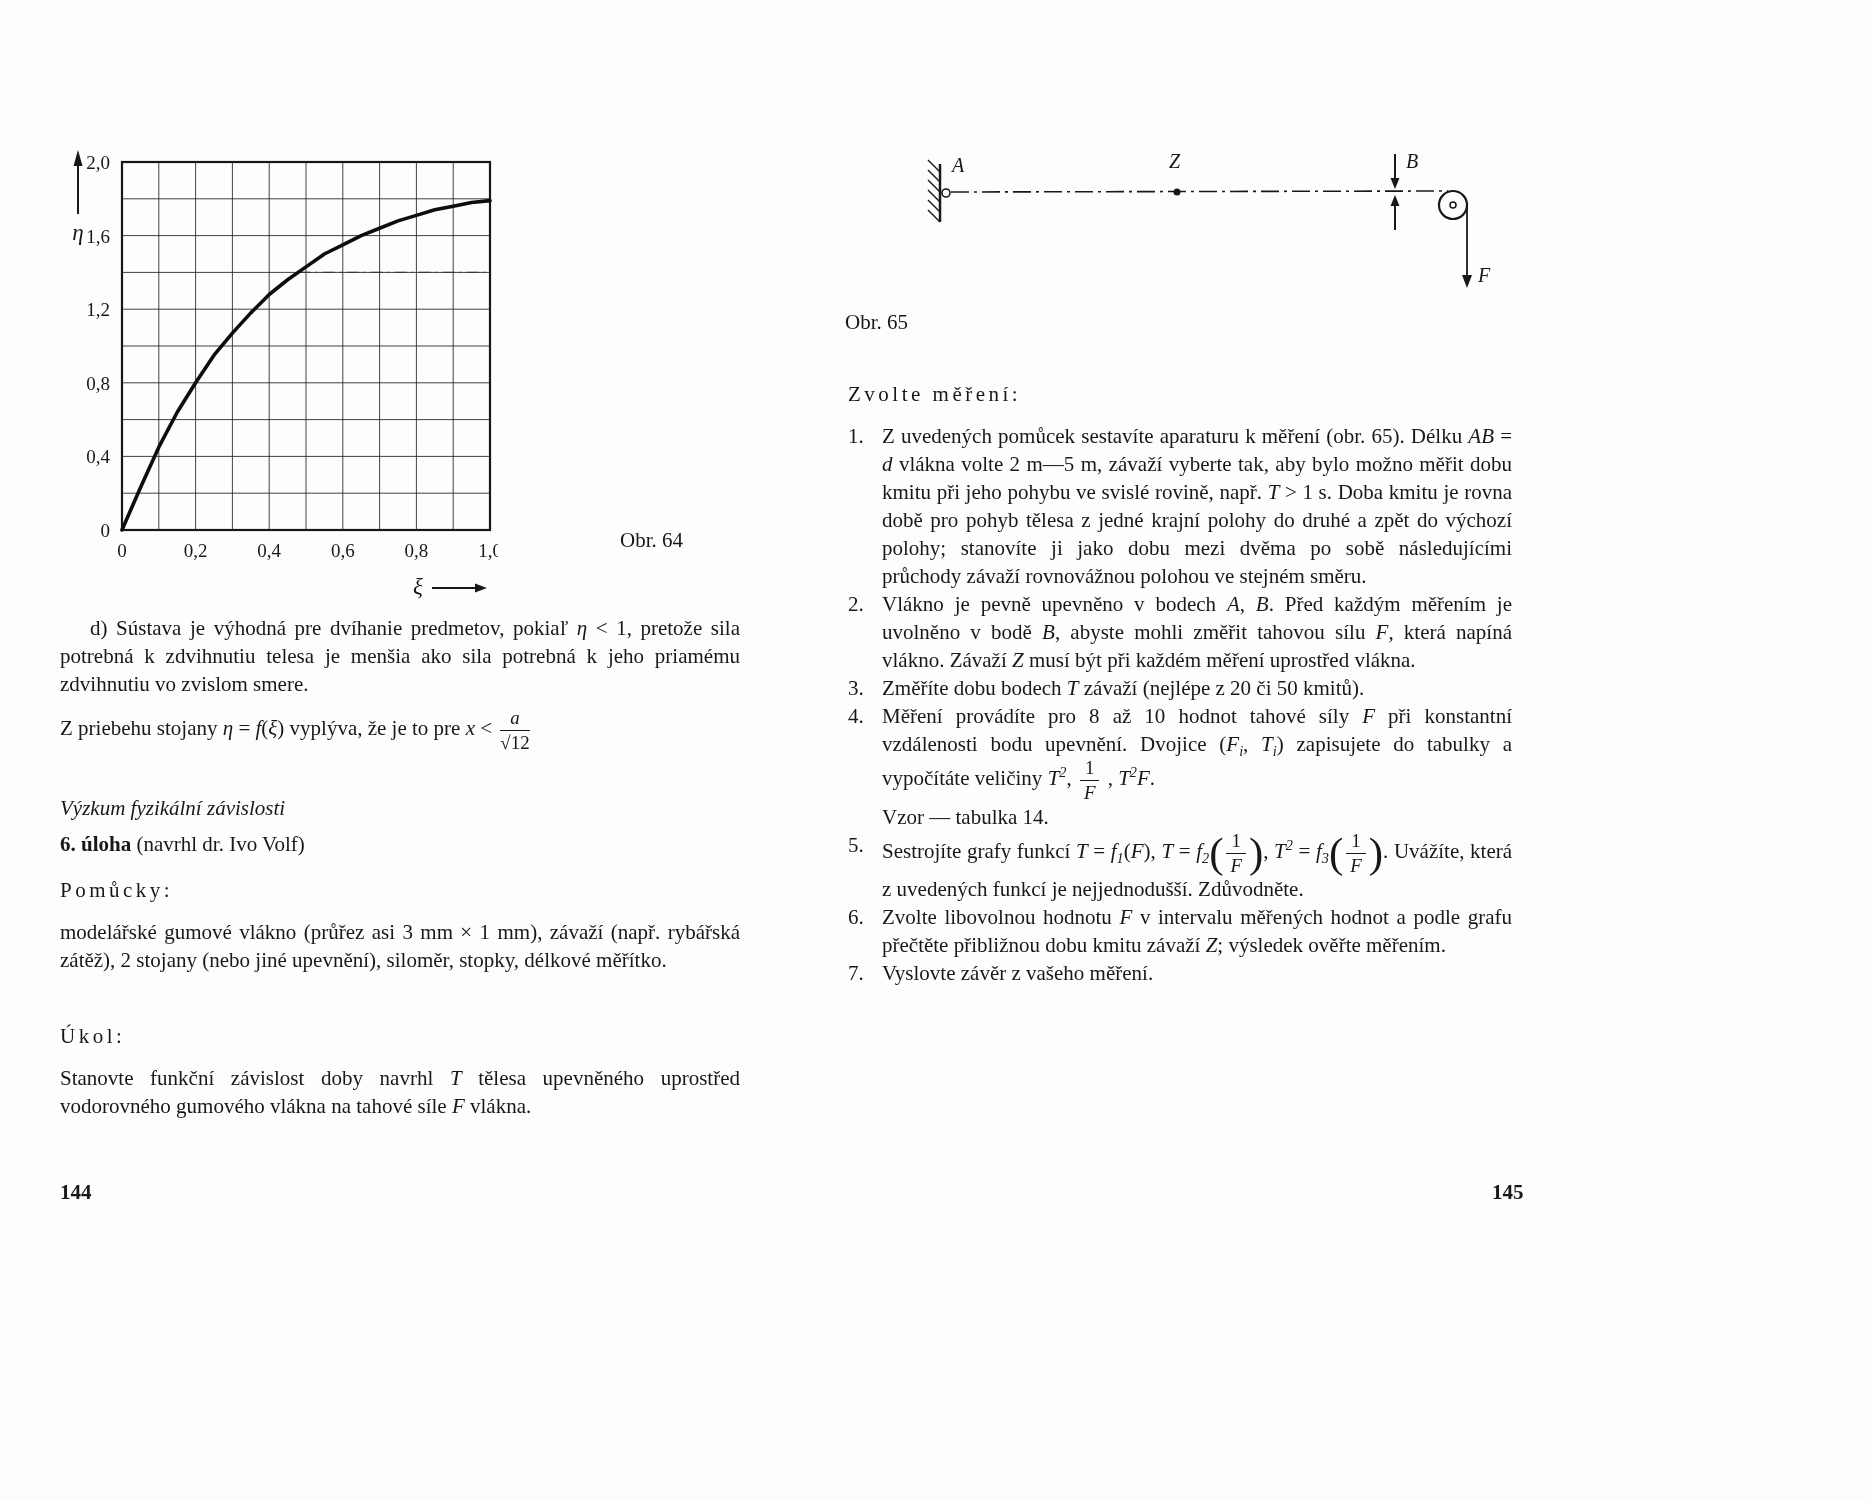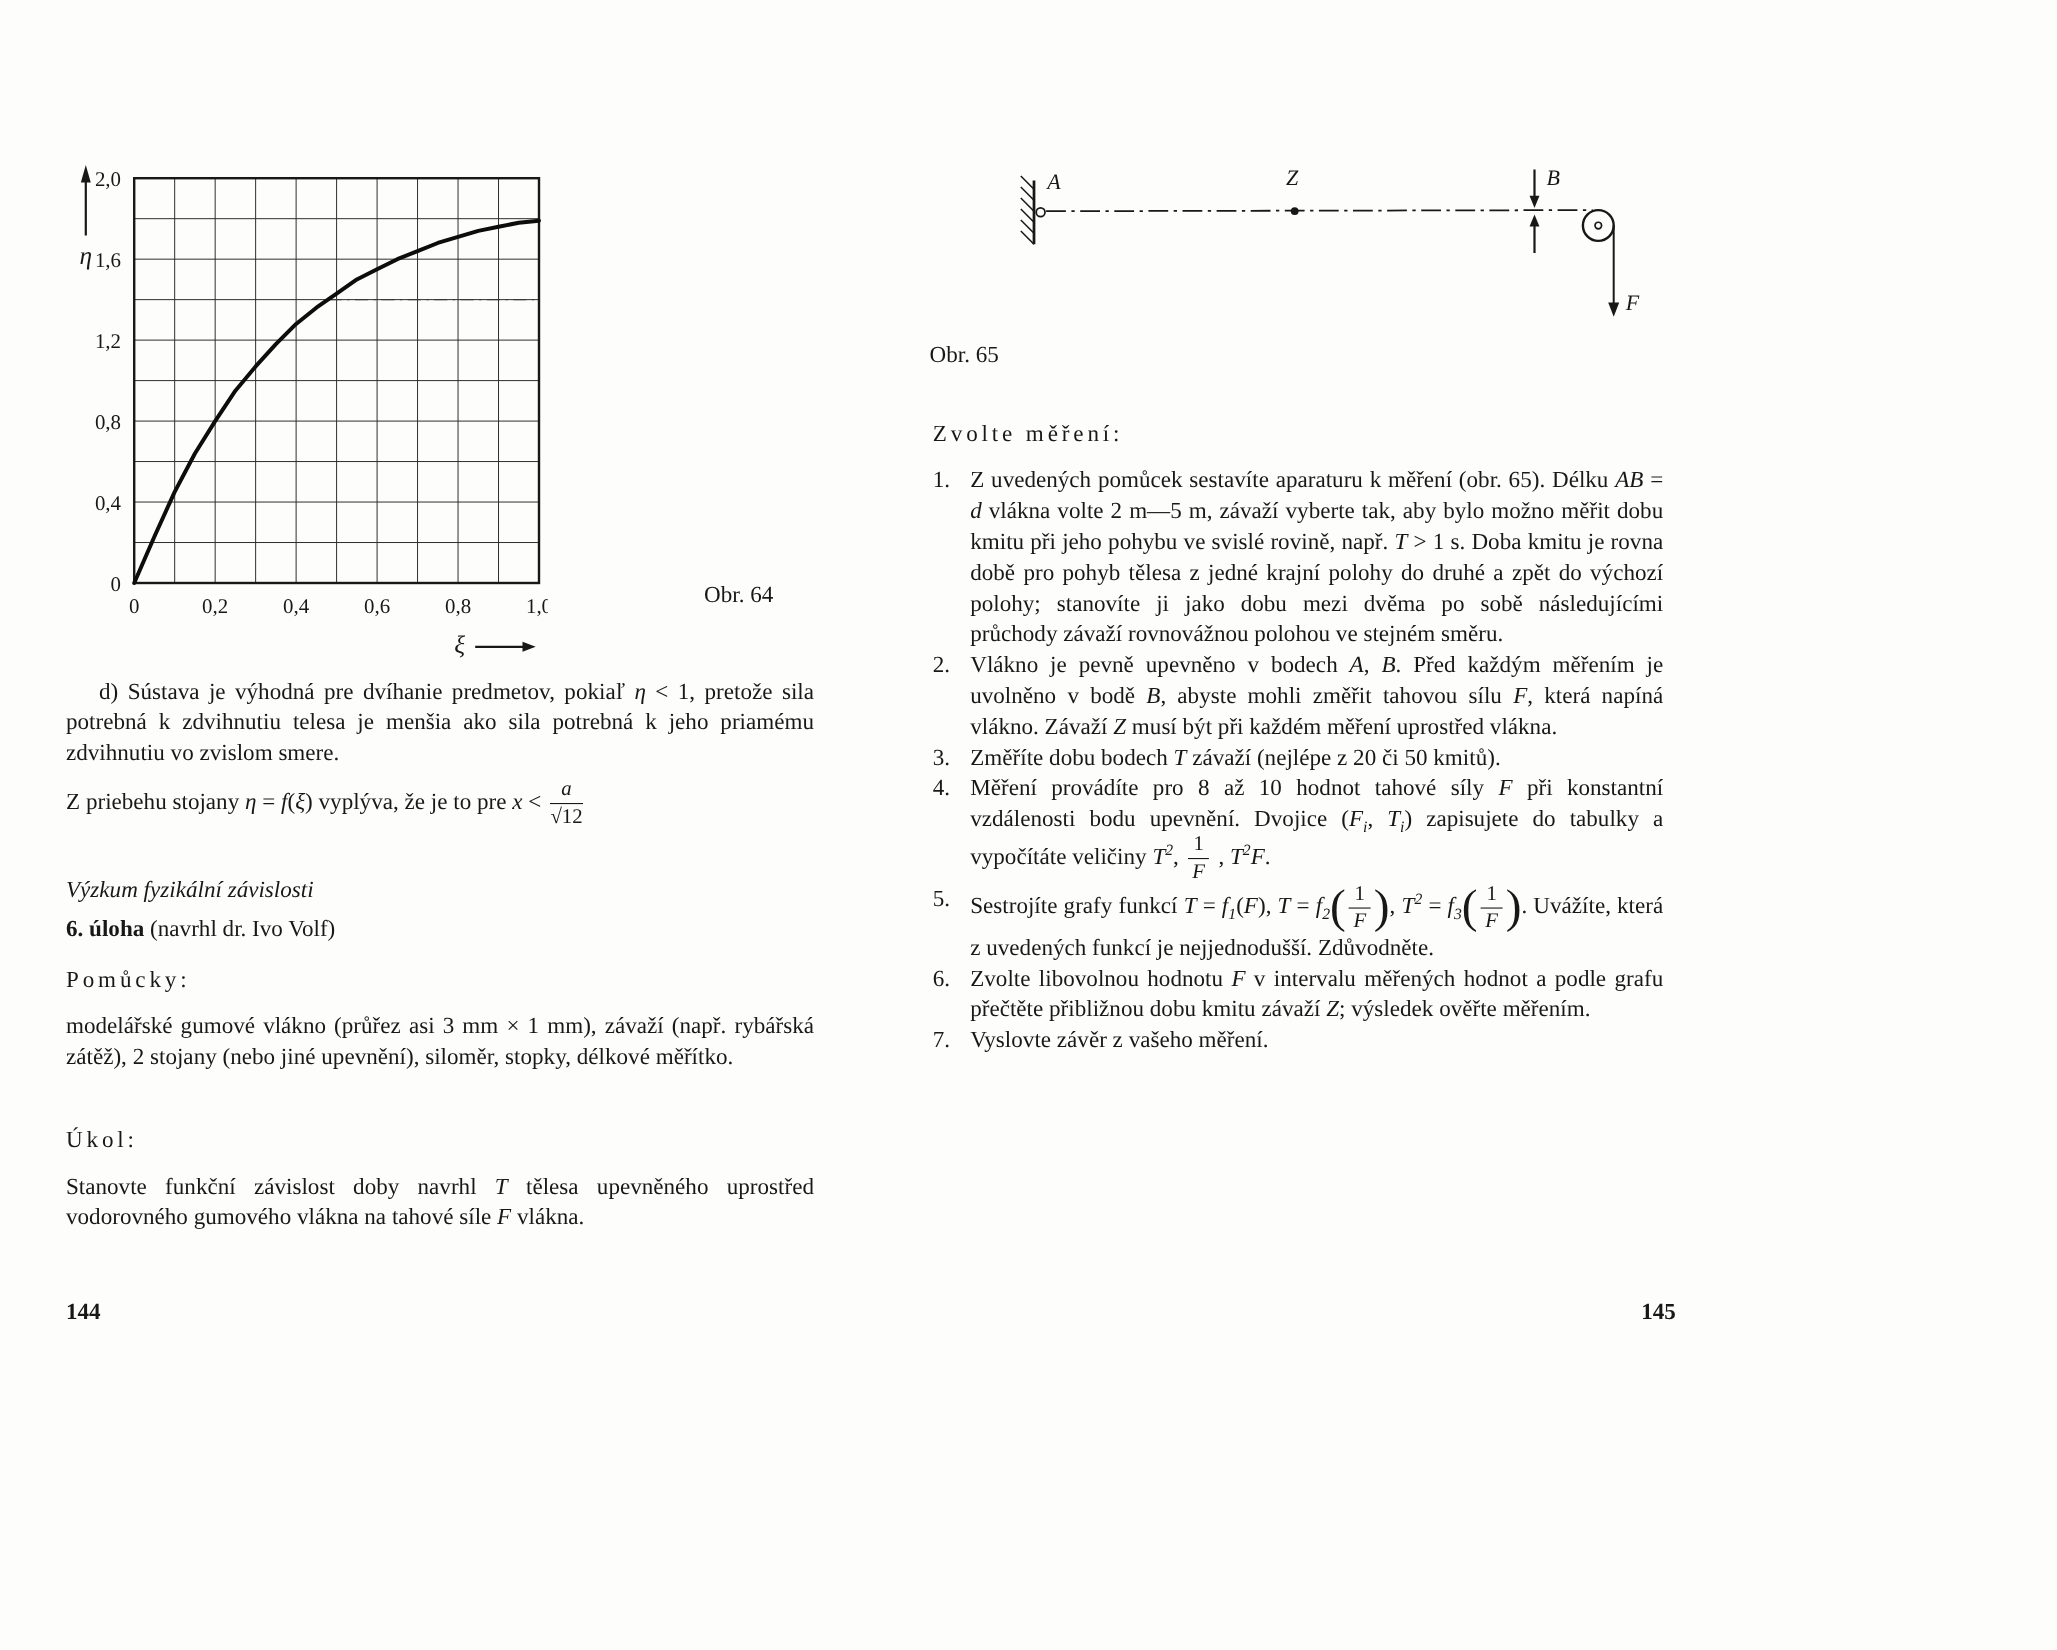--- a/index.html
+++ b/index.html
@@ -67,21 +67,21 @@
       <text x="432" y="417" text-anchor="middle" font-size="19">1,0</text>
       <line x1="20" y1="74" x2="20" y2="20" stroke="#181818" stroke-width="2"></line>
       <polygon points="15.5,26 24.5,26 20,10" fill="#181818"></polygon>
       <text x="20" y="100" text-anchor="middle" font-size="23" font-style="italic">η</text>
       <text x="360" y="454" text-anchor="middle" font-size="23" font-style="italic">ξ</text>
       <line x1="374" y1="448" x2="418" y2="448" stroke="#181818" stroke-width="2"></line>
       <polygon points="417,443.5 417,452.5 429,448" fill="#181818"></polygon>
     </svg>
 </div>
 
-<div class="abs caption" style="left:640px; top:528px;">Obr. 64</div>
+<div class="abs caption" style="left:620px; top:528px;">Obr. 64</div>
 
 <div class="abs body-text" style="left:60px; top:614px; width:680px; text-indent:30px;"><span>d) Sústava je výhodná pre dvíhanie predmetov, pokiaľ </span><span class="it">η</span><span> &lt; 1, pretože sila potrebná k zdvihnutiu telesa je menšia ako sila potrebná k jeho priamému zdvihnutiu vo zvislom smere.</span></div>
 
 <div class="abs body-text nojust" style="left:60px; top:708px; width:680px;"><span>Z priebehu stojany </span><span class="it">η</span><span> = </span><span class="it">f</span><span>(</span><span class="it">ξ</span><span>) vyplýva, že je to pre </span><span class="it">x</span><span> &lt; </span><span class="frac"><span class="num it">a</span><span class="den">√12</span></span></div>
 
 <div class="abs body-text nojust" style="left:60px; top:786px; width:680px;margin-top:44px;">
   <span class="bold">6. úloha</span><span> (navrhl dr. Ivo Volf)</span>
 </div>
 
 <div class="abs body-text nojust it" style="left:60px; top:794px; width:680px;">Výzkum fyzikální závislosti</div>
@@ -147,20 +147,21 @@
     <div class="li">
       <span class="li-num">3.</span>
       <div class="li-body">
         <div><span>Změříte dobu bodech </span><span class="it">T</span><span> závaží (nejlépe z 20 či 50 kmitů).</span></div>
       </div>
     </div>
     <div class="li">
       <span class="li-num">4.</span>
       <div class="li-body">
         <div><span>Měření provádíte pro 8 až 10 hodnot tahové síly </span><span class="it">F</span><span> při konstantní vzdálenosti bodu upevnění. Dvojice (</span><span class="it">F</span><sub>i</sub><span>, </span><span class="it">T</span><sub>i</sub><span>) zapisujete do tabulky a vypočítáte veličiny </span><span class="it">T</span><sup>2</sup><span>, </span><span class="frac"><span class="num">1</span><span class="den it">F</span></span><span> , </span><span class="it">T</span><sup>2</sup><span class="it">F</span><span>.</span></div>
+        <div><span>Vzor — tabulka 14.</span></div>
       </div>
     </div>
     <div class="li">
       <span class="li-num">5.</span>
       <div class="li-body">
         <div><span>Sestrojíte grafy funkcí </span><span class="it">T</span><span> = </span><span class="it">f</span><sub>1</sub><span>(</span><span class="it">F</span><span>), </span><span class="it">T</span><span> = </span><span class="it">f</span><sub>2</sub><span><span class="bp">(</span><span class="frac"><span class="num">1</span><span class="den it">F</span></span><span class="bp">)</span></span><span>, </span><span class="it">T</span><sup>2</sup><span> = </span><span class="it">f</span><sub>3</sub><span><span class="bp">(</span><span class="frac"><span class="num">1</span><span class="den it">F</span></span><span class="bp">)</span></span><span>. Uvážíte, která z uvedených funkcí je nejjednodušší. Zdůvodněte.</span></div>
       </div>
     </div>
     <div class="li">
       <span class="li-num">6.</span>

